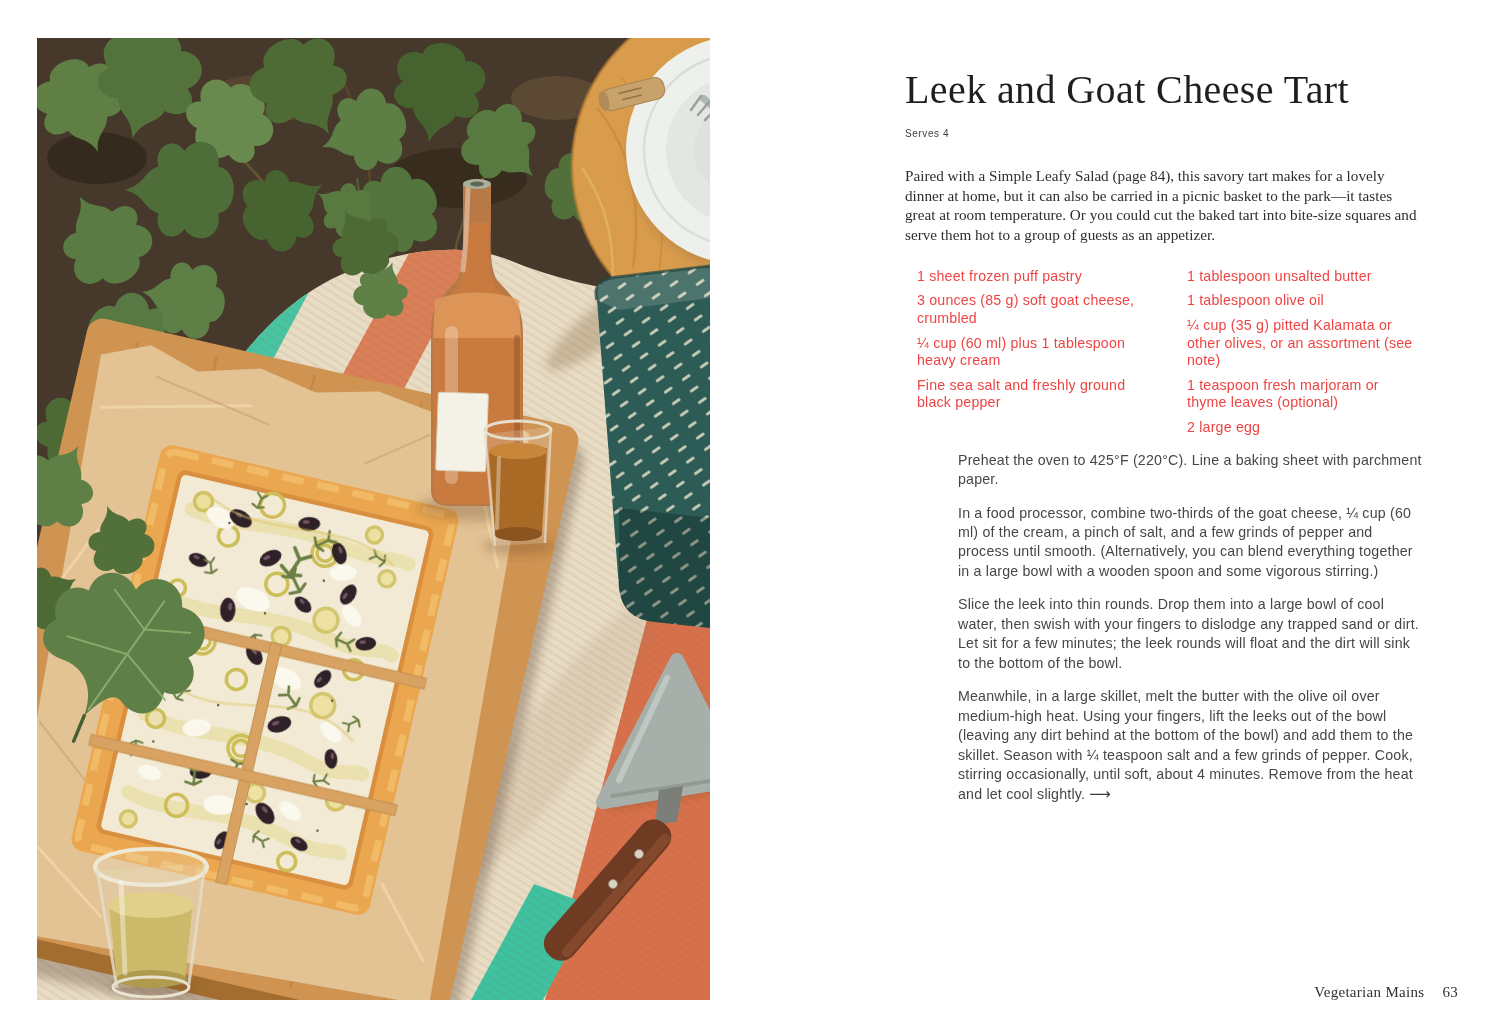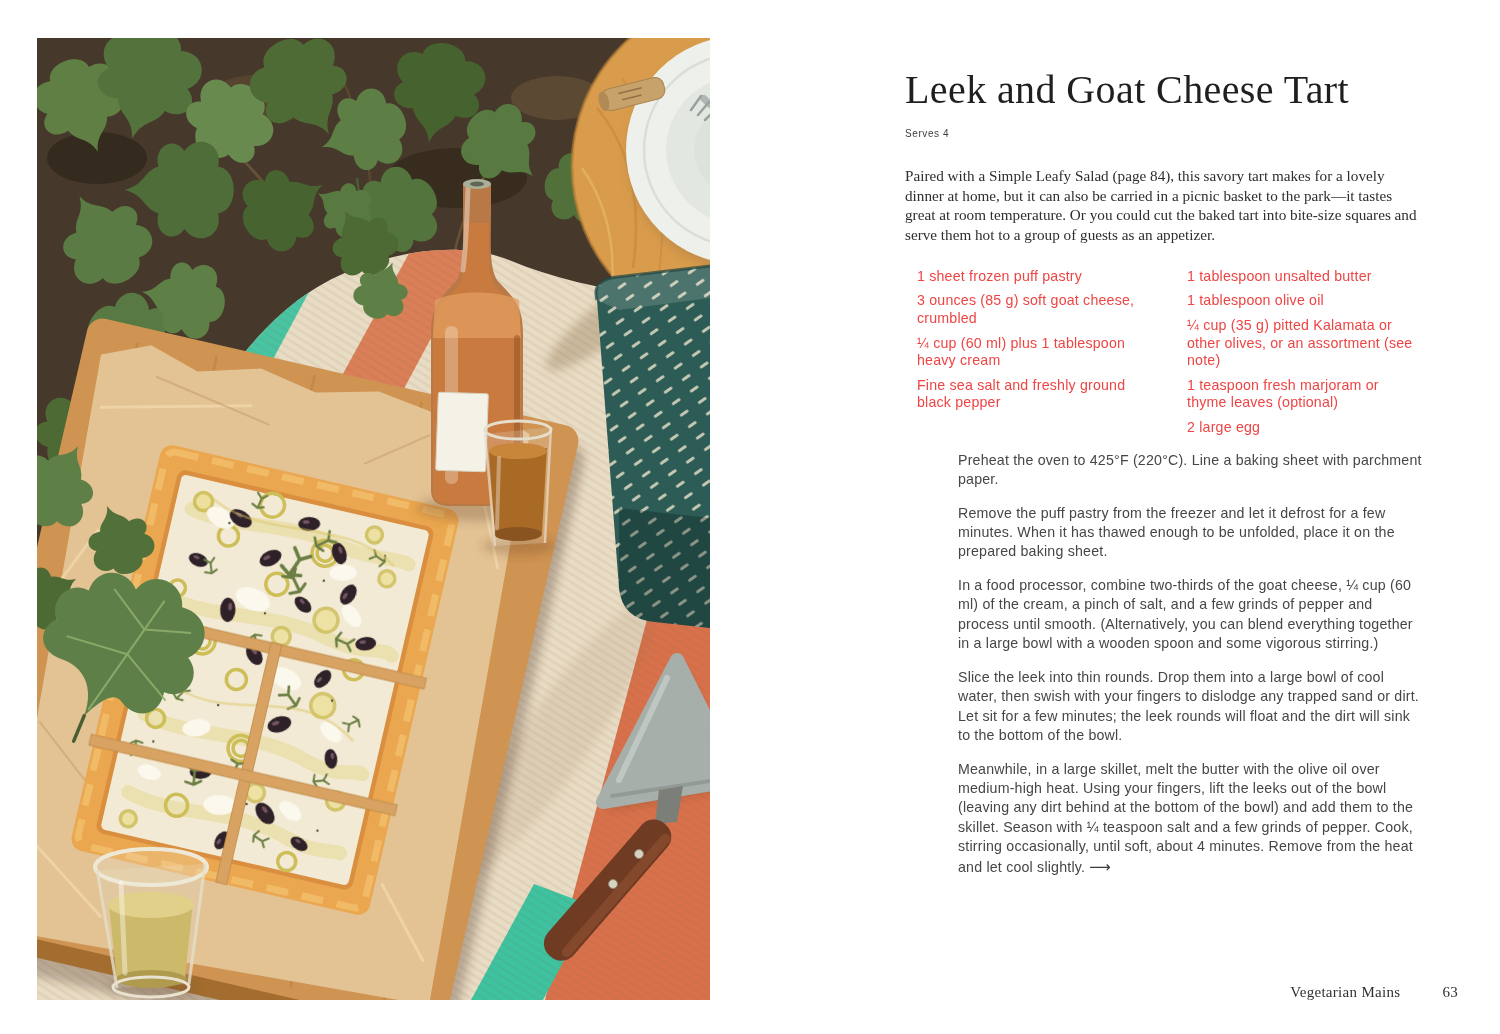--- a/index.html
+++ b/index.html
@@ -14,21 +14,21 @@
   .intro{margin:27px 0 0;font-family:"Liberation Serif",serif;font-size:15.2px;line-height:1.3;
          color:#2e2e2e;width:518px;}
   .ingredients{margin-top:23px;display:flex;}
   .ing-col{width:250px;}
   .ing-col.left{margin-right:20px;}
   .ing-col p{margin:0 12px 7px;font-size:14.2px;line-height:1.24;color:#ef4444;letter-spacing:.2px;}
   .steps{margin-top:7px;margin-left:53px;width:466px;}
   .steps p{margin:0 0 14px;font-size:14.2px;line-height:1.37;color:#464646;letter-spacing:.2px;}
   .arrow{font-size:15px;color:#3a3a3a;letter-spacing:0;}
   .page-footer{position:absolute;right:42px;bottom:33px;display:flex;align-items:baseline;
-         font-family:"Liberation Serif",serif;font-size:15px;color:#323232;letter-spacing:.3px;gap:24px;}
+         font-family:"Liberation Serif",serif;font-size:15px;color:#323232;letter-spacing:.3px;}
   .page-footer .pageno{margin-left:18px;}
 </style>
 </head>
 <body>
 
 <div class="canvas">
 
   <figure class="photo">
     <svg width="673" height="962" viewBox="0 0 673 962" xmlns="http://www.w3.org/2000/svg">
       <defs>
@@ -342,21 +342,20 @@
         <p>1 tablespoon unsalted butter</p>
         <p>1 tablespoon olive oil</p>
         <p>¼ cup (35 g) pitted Kalamata or other olives, or an assortment (see note)</p>
         <p>1 teaspoon fresh marjoram or thyme leaves (optional)</p>
         <p>2 large egg</p>
       </div>
     </div>
 
     <div class="steps">
       <p>Preheat the oven to 425°F (220°C). Line a baking sheet with parchment paper.</p>
-      <p>Remove the puff pastry from the freezer and let it defrost for a few minutes. When it has thawed enough to be unfolded, place it on the prepared baking sheet.</p>
       <p>In a food processor, combine two-thirds of the goat cheese, ¼ cup (60 ml) of the cream, a pinch of salt, and a few grinds of pepper and process until smooth. (Alternatively, you can blend everything together in a large bowl with a wooden spoon and some vigorous stirring.)</p>
       <p>Slice the leek into thin rounds. Drop them into a large bowl of cool water, then swish with your fingers to dislodge any trapped sand or dirt. Let sit for a few minutes; the leek rounds will float and the dirt will sink to the bottom of the bowl.</p>
       <p><span>Meanwhile, in a large skillet, melt the butter with the olive oil over medium-high heat. Using your fingers, lift the leeks out of the bowl (leaving any dirt behind at the bottom of the bowl) and add them to the skillet. Season with ¼ teaspoon salt and a few grinds of pepper. Cook, stirring occasionally, until soft, about 4 minutes. Remove from the heat and let cool slightly.</span>
         <span class="arrow">⟶</span></p>
     </div>
   </section>
 
   <footer class="page-footer">
     <span>Vegetarian Mains</span>
     <span class="pageno">63</span>

